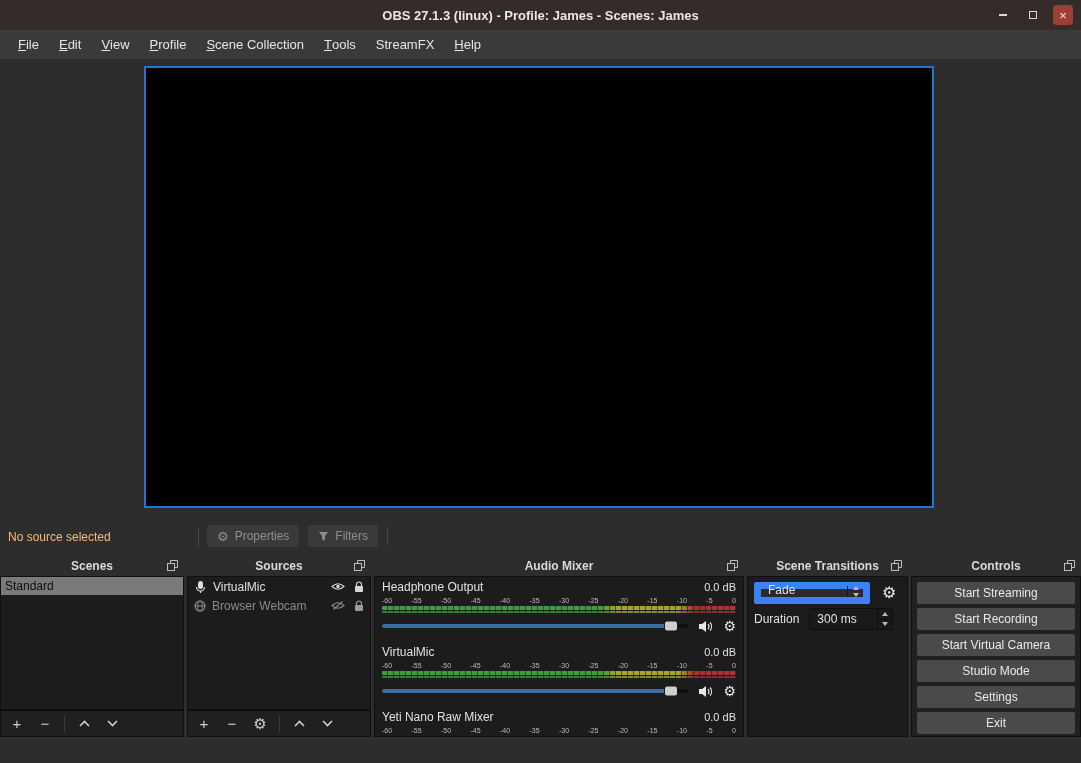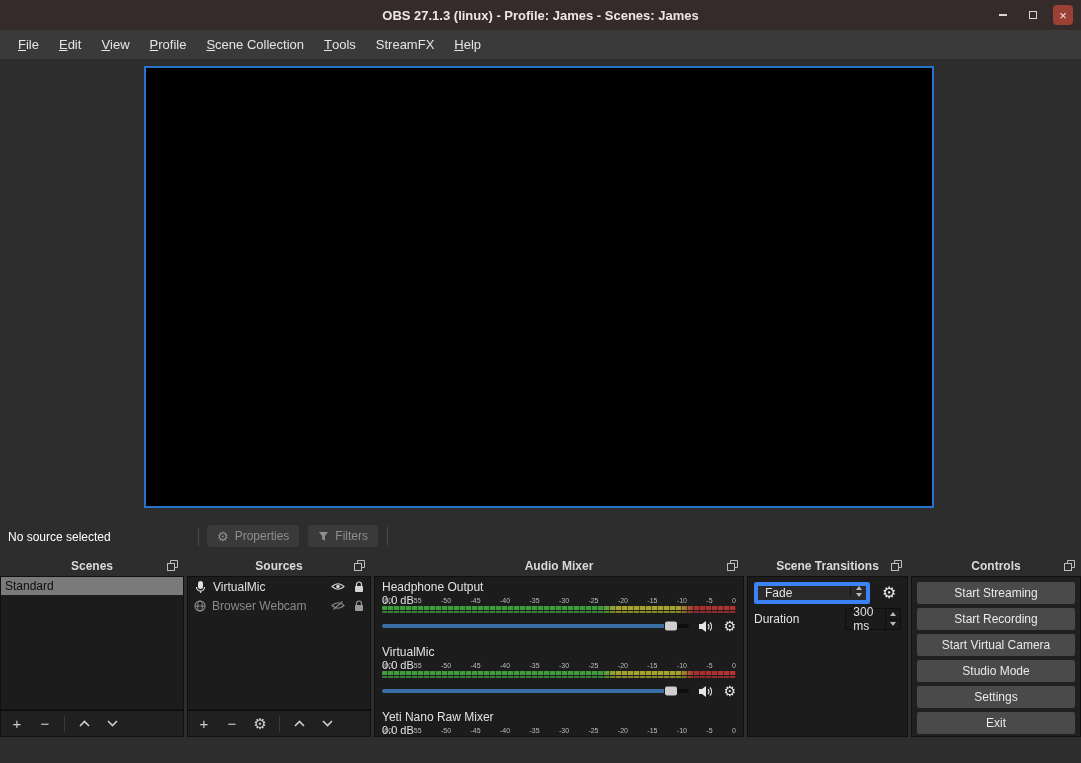--- a/index.html
+++ b/index.html
@@ -18,21 +18,21 @@
   
   .menubar { position:absolute; left:0; top:30px; width:100%; height:29px; background:#3a3a3a; display:flex; align-items:stretch; padding-left:8px; }
   .menu-item { display:flex; align-items:center; padding:0 10px; font-size:13px; color:#e5e5e5; cursor:default; }
   .menu-item .accel { text-decoration:underline; }
 
   
   .preview { position:absolute; left:144px; top:66px; width:790px; height:442px; background:#000; border:2px solid #2574c9; }
 
   
   .src-toolbar { position:absolute; left:0; top:522px; width:100%; height:30px; }
-  .no-source { position:absolute; left:8px; top:8px; font-size:12px; color:#ffffff; }
+  .no-source { position:absolute; left:8px; top:8px; font-size:12px; color:#fdba74; }
   .tb-buttons { position:absolute; left:207px; top:3px; display:flex; align-items:center; }
   .tb-btn { display:inline-flex; align-items:center; gap:6px; background:#3a3a3a; border-radius:3px; padding:4px 10px; font-size:12px; color:#8f8f8f; margin-right:9px; }
   .tb-btn .gear { font-size:13px; color:#8f8f8f; line-height:1; }
   .tb-sep { width:1px; height:18px; background:#4a4a4a; }
   .tb-sep.pre { position:absolute; left:198px; top:6px; }
 
   
   .docks { position:absolute; left:0; top:555px; width:100%; height:182px; }
   .panel { position:absolute; top:0; height:182px; display:flex; flex-direction:column; }
   #panel-scenes { left:0; width:184px; }
@@ -52,21 +52,21 @@
 
   
   .source-row { height:19px; display:flex; align-items:center; padding:0 6px; font-size:12px; color:#e0e0e0; gap:6px; }
   .source-row .name { flex:1; }
   .source-row.dimmed { color:#8a8a8a; }
   .row-icons { display:flex; align-items:center; gap:9px; }
 
   
   .mixer-body { padding:3px 7px 0 7px; }
   .chan { margin-bottom:9px; }
-  .chan-head { display:flex; justify-content:space-between; align-items:baseline; font-size:12px; color:#e2e2e2; height:16px;flex-direction:column; }
+  .chan-head { display:flex; justify-content:space-between; align-items:baseline; font-size:12px; color:#e2e2e2; height:16px; }
   .chan-db { font-size:11px; }
   .scale { display:flex; justify-content:space-between; font-size:7px; color:#bdbdbd; height:8px; line-height:8px; margin-top:1px; }
   .meter { border-radius:1px; margin-top:1px;
     background-image:
       repeating-linear-gradient(to right, rgba(0,0,0,0) 0 5px, rgba(16,16,16,.55) 5px 6px),
       linear-gradient(to right, #3f9b3f 0%, #3f9b3f 62%, #a3a32e 66%, #a3a32e 84%, #a33030 88%, #b13434 100%); }
   .meter-a { height:4px; }
   .meter-b { height:2px; opacity:.8; }
   .meter-muted { height:3px; margin-top:1px; border-radius:1px;
     background:linear-gradient(to right, #b42525 0%, #b42525 57%, #671212 57%, #671212 100%); }
@@ -74,22 +74,22 @@
   .vol-slider { flex:1; height:4px; background:#0f0f0f; border-radius:2px; position:relative; }
   .vol-fill { position:absolute; left:0; top:0; height:100%; width:94%; background:#3a6ea5; border-radius:2px; }
   .vol-handle { position:absolute; left:94%; top:50%; transform:translate(-50%,-50%); width:12px; height:9px; background:#cfcfcf; border-radius:2px; box-shadow:0 0 0 1px #1a1a1a; }
   .spk { width:18px; display:flex; justify-content:center; }
   .gear { color:#e6e6e6; line-height:1; }
   .gear.sm { font-size:14px; }
 
   
   .trans-body { padding:5px 6px; }
   .trans-row { display:flex; align-items:center; }
-  .trans-row + .trans-row { margin-top:4px;gap:36px; }
-  .combo { width:116px; height:22px; background:#2a2a2a; border:4px solid #3b82f6; border-radius:2px; display:flex; align-items:flex-start; }
+  .trans-row + .trans-row { margin-top:4px; }
+  .combo { width:116px; height:22px; background:#2a2a2a; border:7px solid #3b82f6; border-radius:2px; display:flex; align-items:flex-end; }
   .combo .val { flex:1; padding-left:7px; font-size:12px; color:#e2e2e2; display:flex; align-items:center; }
   .combo .spin { width:16px; border-left:1px solid #161616; display:flex; flex-direction:column; align-items:center; justify-content:center; gap:3px; }
   .tri-up { width:0; height:0; border-left:3px solid transparent; border-right:3px solid transparent; border-bottom:4px solid #b8b8b8; }
   .tri-down { width:0; height:0; border-left:3px solid transparent; border-right:3px solid transparent; border-top:4px solid #b8b8b8; }
   .trans-gear { margin-left:12px; font-size:16px; }
   .duration-label { font-size:12px; color:#e2e2e2; }
   .spinbox { margin-left:10px; width:84px; height:22px; background:#1a1a1a; border:1px solid #0e0e0e; border-radius:2px; display:flex; align-items:stretch; }
   .spinbox .val { flex:1; padding-left:7px; font-size:12px; color:#e2e2e2; display:flex; align-items:center; }
   .spinbox .arrows { width:15px; border-left:1px solid #0e0e0e; display:flex; flex-direction:column; }
   .spinbox .arrows div { flex:1; display:flex; align-items:center; justify-content:center; }

